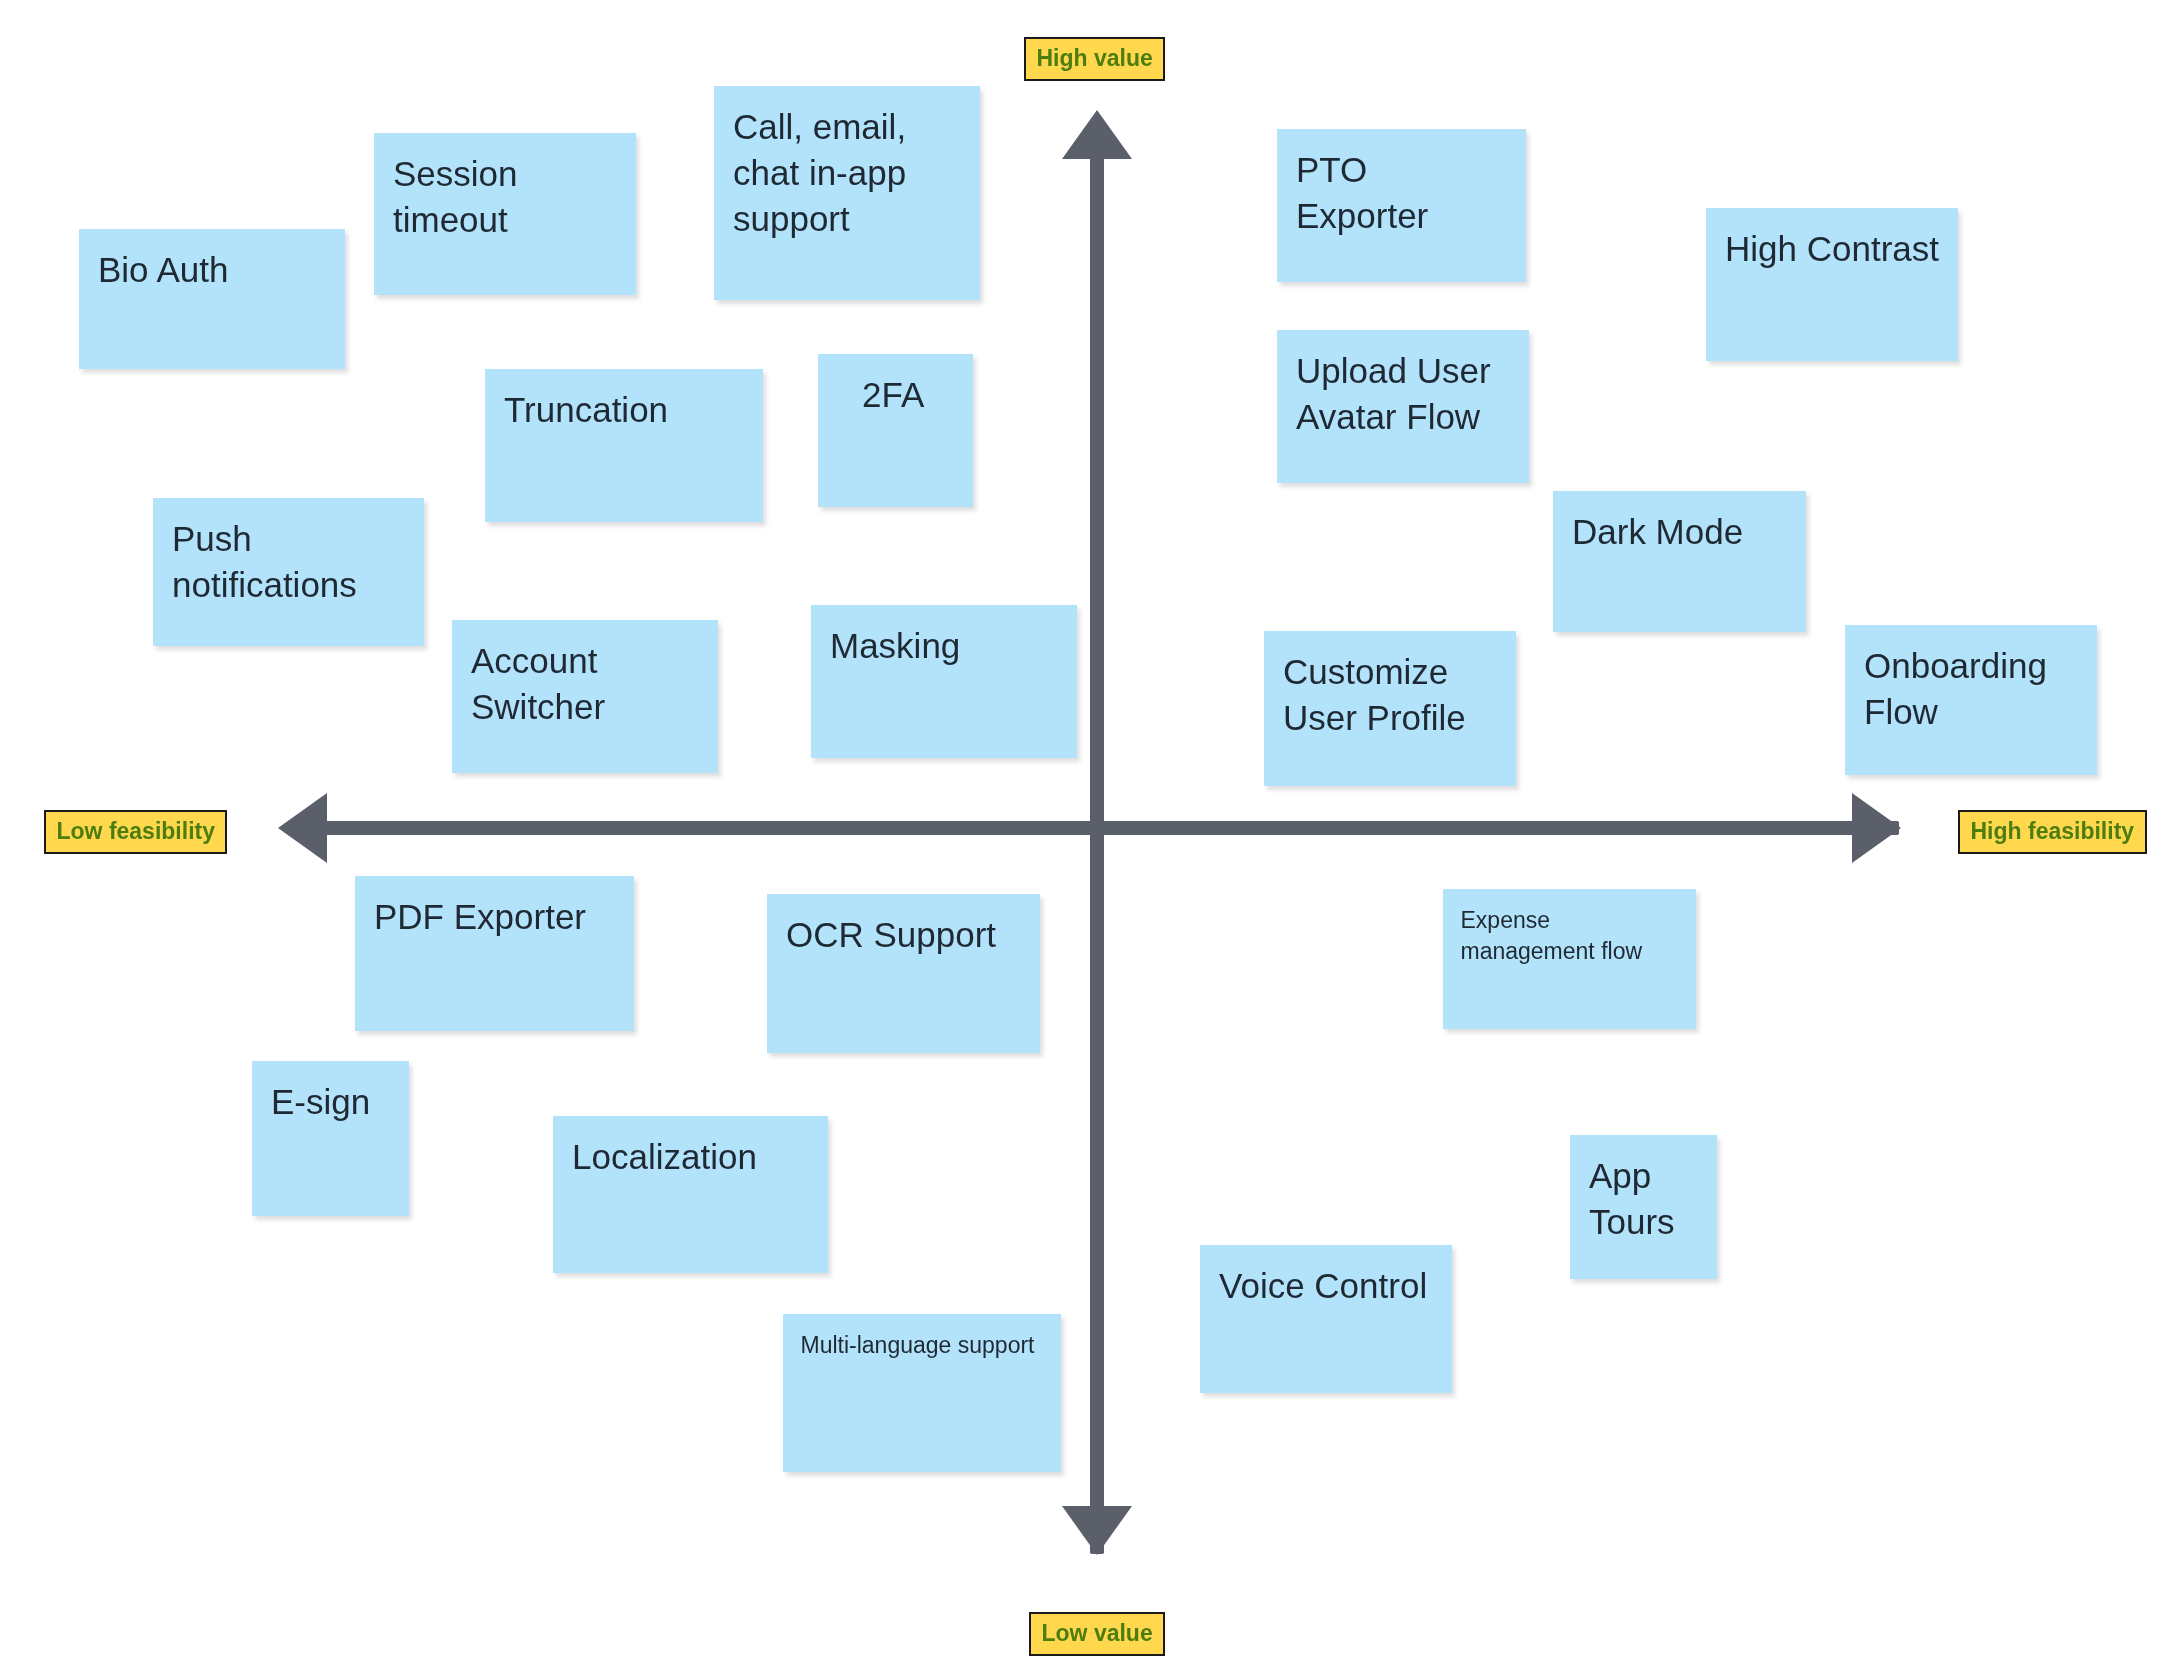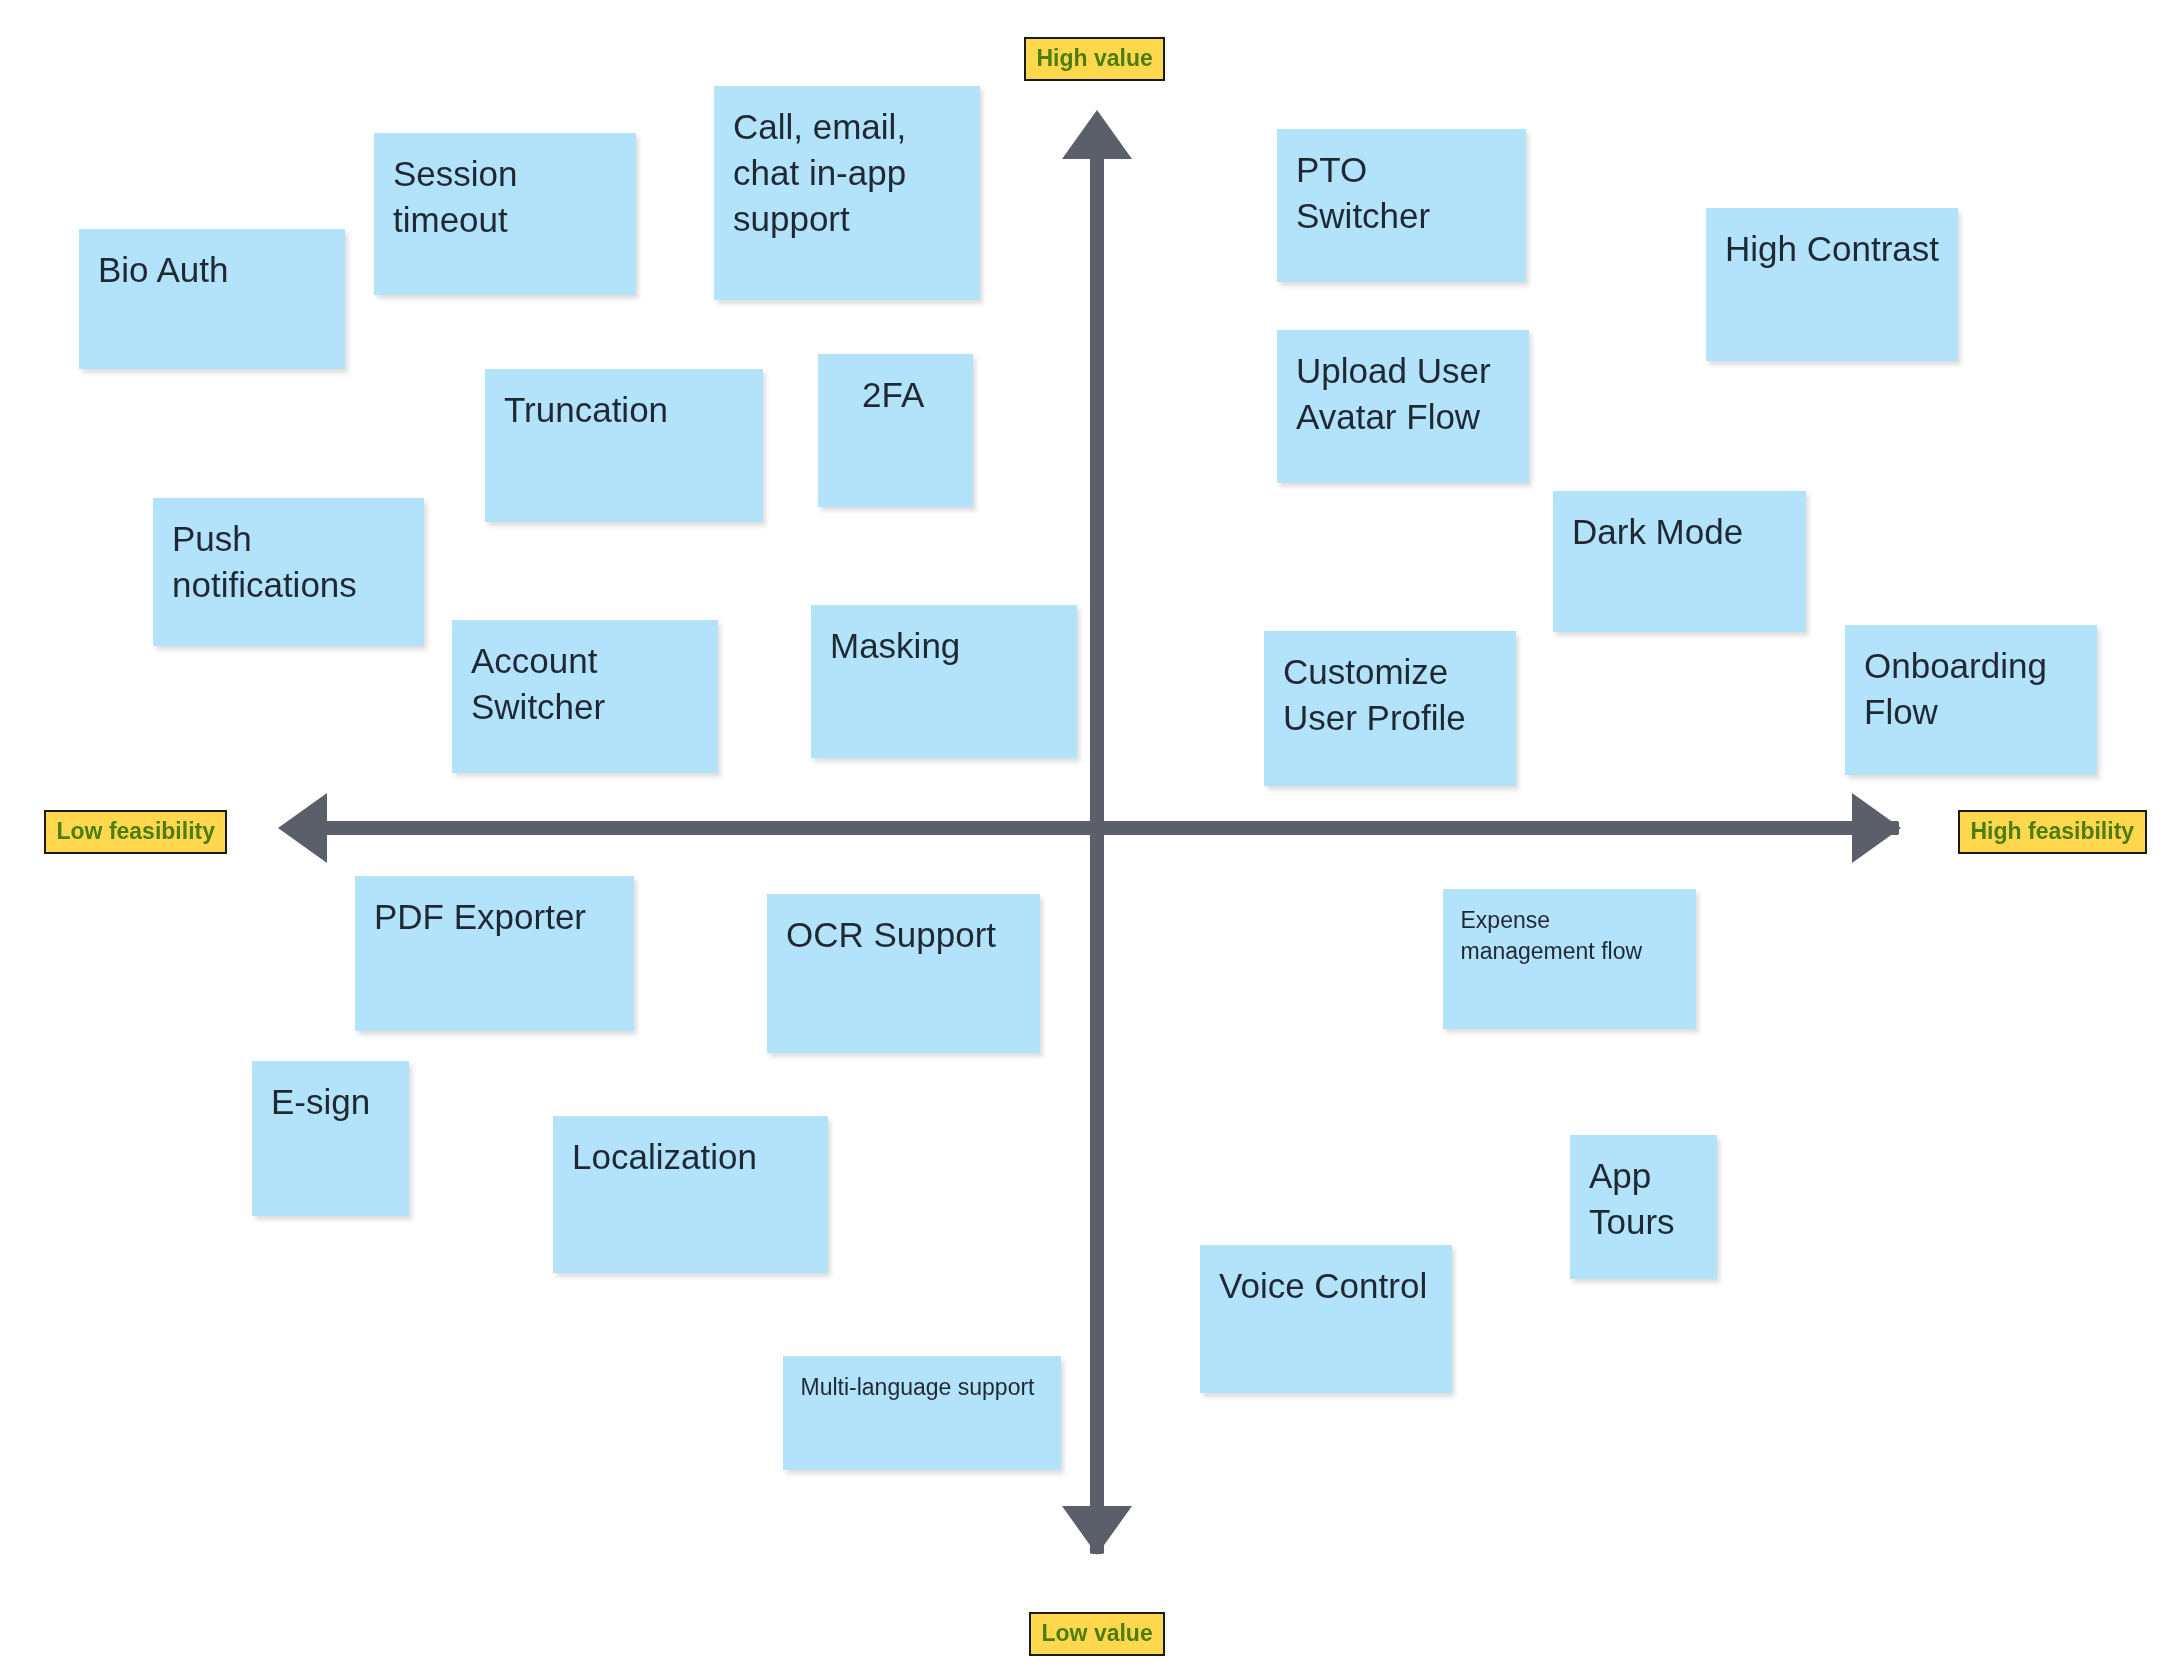--- a/index.html
+++ b/index.html
@@ -135,41 +135,41 @@
   <div class="note" style="left:485px; top:369px; width:278px; height:153px;">Truncation</div>
 
   <div class="note" style="left:818px; top:354px; width:155px; height:153px;padding-left:44px;">2FA</div>
 
   <div class="note" style="left:153px; top:498px; width:271px; height:148px;">Push notifications</div>
 
   <div class="note" style="left:452px; top:620px; width:266px; height:153px;">Account Switcher</div>
 
   <div class="note" style="left:811px; top:605px; width:266px; height:153px;">Masking</div>
 
-  <div class="note" style="left:1277px; top:129px; width:249px; height:153px;">PTO Switcher</div>
+  <div class="note" style="left:1277px; top:129px; width:249px; height:153px;">PTO Exporter</div>
 
   <div class="note" style="left:1666px; top:208px; width:252px; height:153px;margin-left:40px;">High Contrast</div>
 
   <div class="note" style="left:1277px; top:330px; width:252px; height:153px;">Upload User Avatar Flow</div>
 
   <div class="note" style="left:1553px; top:491px; width:253px; height:141px;">Dark Mode</div>
 
   <div class="note" style="left:1264px; top:631px; width:252px; height:155px;">Customize User Profile</div>
 
   <div class="note" style="left:1845px; top:625px; width:252px; height:150px;">Onboarding Flow</div>
 
   <div class="note" style="left:355px; top:876px; width:279px; height:155px;">PDF Exporter</div>
 
   <div class="note" style="left:767px; top:894px; width:273px; height:159px;">OCR Support</div>
 
   <div class="note" style="left:252px; top:1061px; width:157px; height:155px;">E-sign</div>
 
   <div class="note" style="left:553px; top:1116px; width:275px; height:157px;">Localization</div>
 
-  <div class="note small" style="left:783px; top:1314px; width:278px; height:114px;margin-top:42px;">Multi-language support</div>
+  <div class="note small" style="left:783px; top:1314px; width:278px; height:158px;">Multi-language support</div>
 
 
   <div class="note small" style="left:1443px; top:889px; width:253px; height:140px;">Expense management flow</div>
 
   <div class="note" style="left:1570px; top:1135px; width:147px; height:144px;">App Tours</div>
 
   <div class="note" style="left:1200px; top:1245px; width:252px; height:148px;">Voice Control</div>
 
 </div>
 

